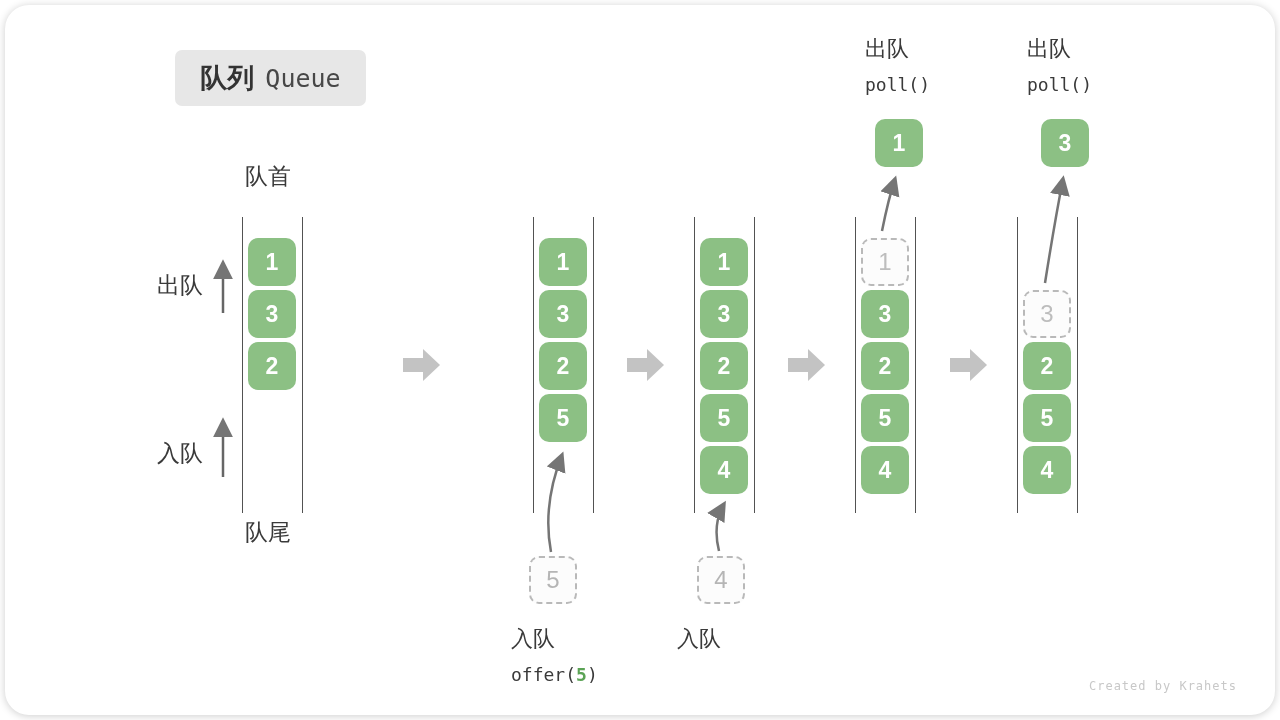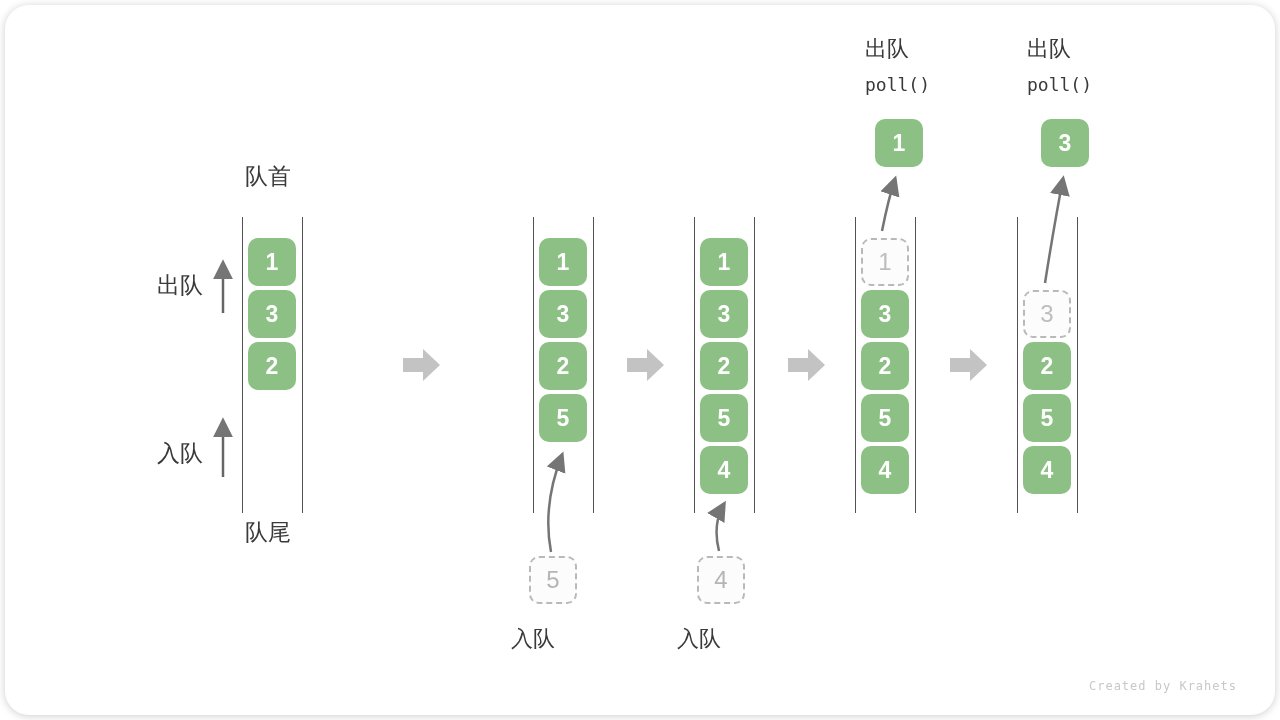--- a/index.html
+++ b/index.html
@@ -83,20 +83,24 @@
     font-size: 12px; color: #c8c8c8; letter-spacing: 1px;
   }
 
   svg.overlay { position: absolute; left: 0; top: 0; pointer-events: none; }
 </style>
 </head>
 <body>
 
 <div class="card">
 
+  <div class="title-box">
+    <span class="title-zh">队列</span>
+    <span class="title-en">Queue</span>
+  </div>
 
   <div class="lbl front">队首</div>
   <div class="lbl rear">队尾</div>
   <div class="lbl dequeue">出队</div>
   <div class="lbl enqueue">入队</div>
 
   <div class="queue-col col1">
     <div class="box solid s1">1</div>
     <div class="box solid s2">3</div>
     <div class="box solid s3">2</div>
@@ -141,20 +145,21 @@
   <div class="op op-poll-1">
     <div class="op-label">出队</div>
     <div class="op-code">poll()</div>
   </div>
   <div class="op op-poll-2">
     <div class="op-label">出队</div>
     <div class="op-code">poll()</div>
   </div>
   <div class="op op-enq-1">
     <div class="op-label">入队</div>
+    <div class="op-code"><span>offer(</span><span class="op-arg">5</span><span>)</span></div>
   </div>
   <div class="op op-enq-2">
     <div class="op-label">入队</div>
   </div>
 
   <div class="watermark">Created by Krahets</div>
 
   <svg class="overlay" width="1280" height="720" viewBox="0 0 1280 720">
     <defs>
       <marker id="ah" markerWidth="9" markerHeight="9" refX="6.5" refY="4" orient="auto">

